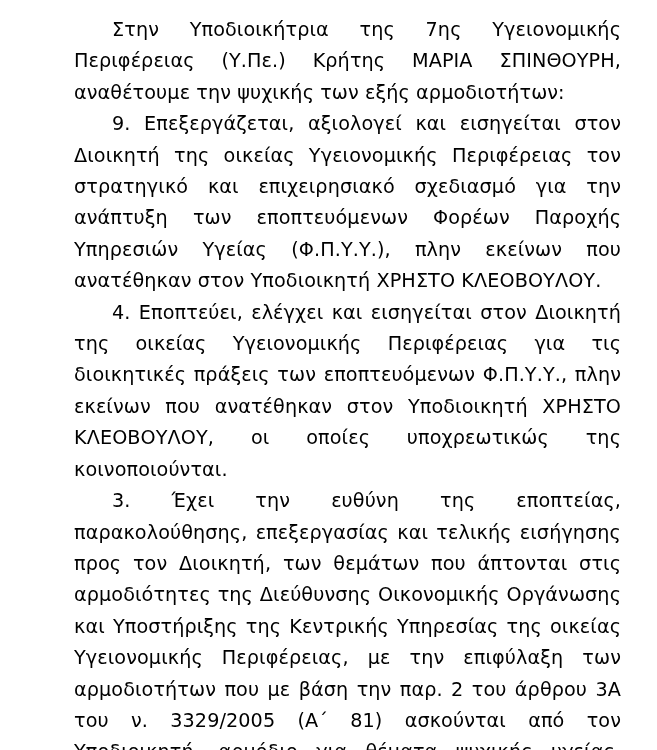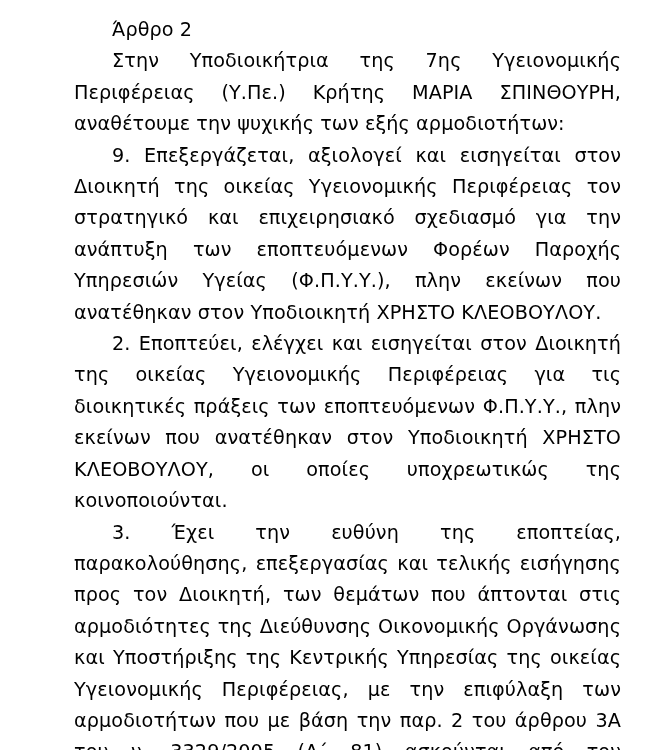--- a/index.html
+++ b/index.html
@@ -40,20 +40,19 @@
     font-size: 19.2px;
     line-height: 31.4px;
     text-align: left;
   }
 </style>
 </head>
 <body>
 
 <div class="page">
   <div class="doc-body">
-    <p class="heading">Άρθρο 2</p>
     <p class="para">Στην Υποδιοικήτρια της 7ης Υγειονομικής Περιφέρειας (Υ.Πε.) Κρήτης ΜΑΡΙΑ ΣΠΙΝΘΟΥΡΗ, αναθέτουμε την ψυχικής των εξής αρμοδιοτήτων:</p>
     <p class="para">9. Επεξεργάζεται, αξιολογεί και εισηγείται στον Διοικητή της οικείας Υγειονομικής Περιφέρειας τον στρατηγικό και επιχειρησιακό σχεδιασμό για την ανάπτυξη των εποπτευόμενων Φορέων Παροχής Υπηρεσιών Υγείας (Φ.Π.Υ.Υ.), πλην εκείνων που ανατέθηκαν στον Υποδιοικητή ΧΡΗΣΤΟ ΚΛΕΟΒΟΥΛΟΥ.</p>
-    <p class="para">2. Εποπτεύει, ελέγχει και εισηγείται στον Διοικητή της οικείας Υγειονομικής Περιφέρειας για τις διοικητικές πράξεις των εποπτευόμενων Φ.Π.Υ.Υ., πλην εκείνων που ανατέθηκαν στον Υποδιοικητή ΧΡΗΣΤΟ ΚΛΕΟΒΟΥΛΟΥ, οι οποίες υποχρεωτικώς της κοινοποιούνται.</p>
+    <p class="para">4. Εποπτεύει, ελέγχει και εισηγείται στον Διοικητή της οικείας Υγειονομικής Περιφέρειας για τις διοικητικές πράξεις των εποπτευόμενων Φ.Π.Υ.Υ., πλην εκείνων που ανατέθηκαν στον Υποδιοικητή ΧΡΗΣΤΟ ΚΛΕΟΒΟΥΛΟΥ, οι οποίες υποχρεωτικώς της κοινοποιούνται.</p>
     <p class="para">3. Έχει την ευθύνη της εποπτείας, παρακολούθησης, επεξεργασίας και τελικής εισήγησης προς τον Διοικητή, των θεμάτων που άπτονται στις αρμοδιότητες της Διεύθυνσης Οικονομικής Οργάνωσης και Υποστήριξης της Κεντρικής Υπηρεσίας της οικείας Υγειονομικής Περιφέρειας, με την επιφύλαξη των αρμοδιοτήτων που με βάση την παρ.  2 του άρθρου 3Α του ν. 3329/2005 (Α΄ 81) ασκούνται από τον Υποδιοικητή, αρμόδιο για θέματα ψυχικής υγείας, ΧΡΗΣΤΟ ΚΛΕΟΒΟΥΛΟΥ.</p>
 
   </div>
 </div>
 
 </body></html>

